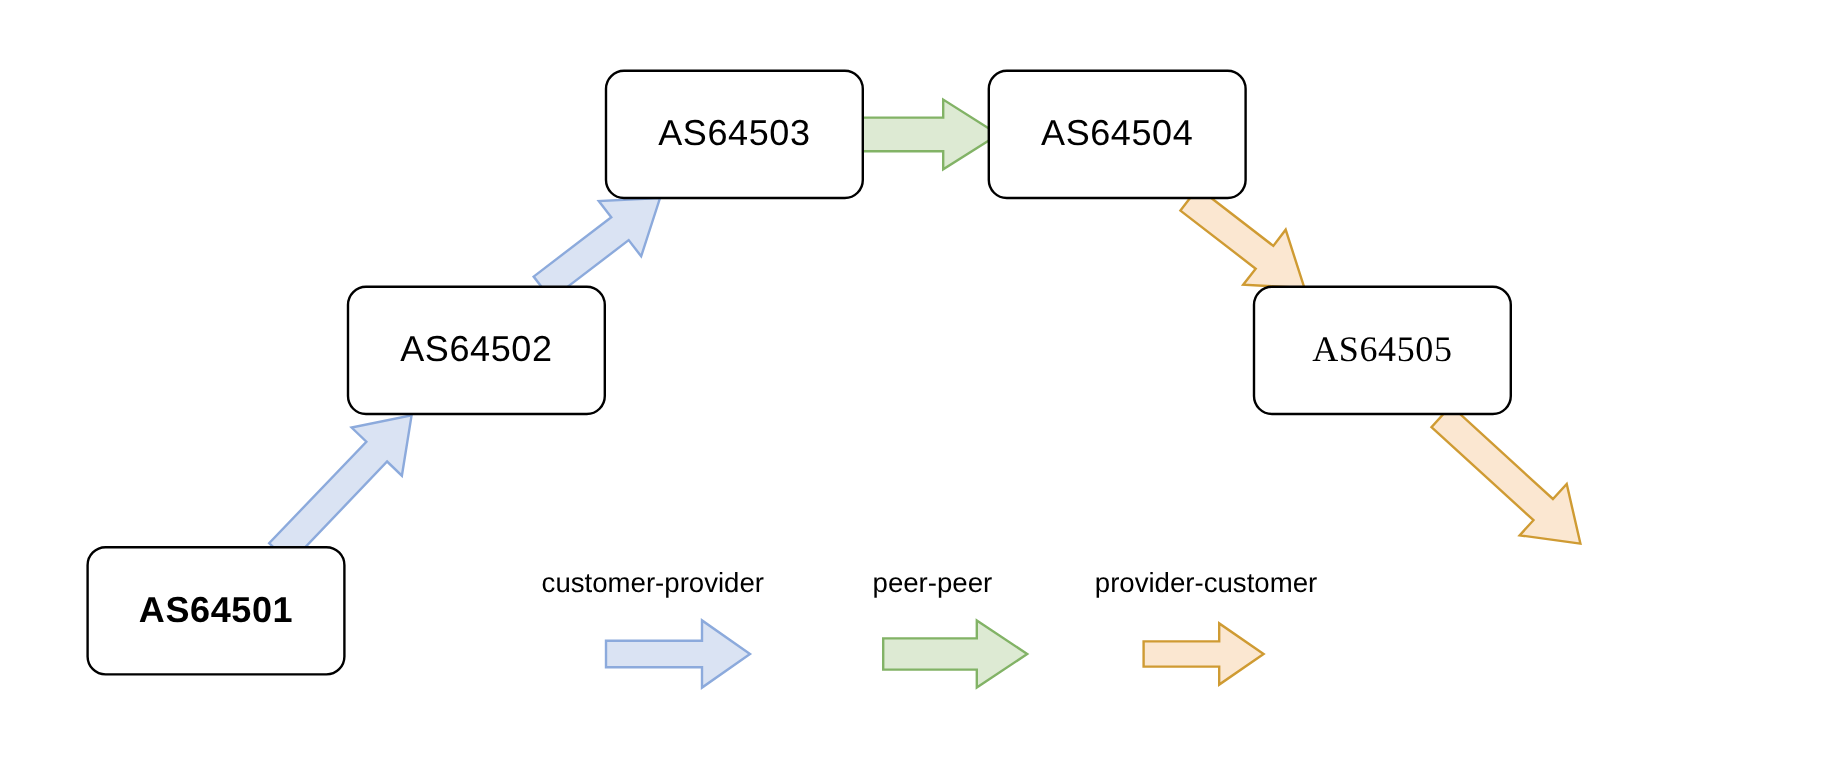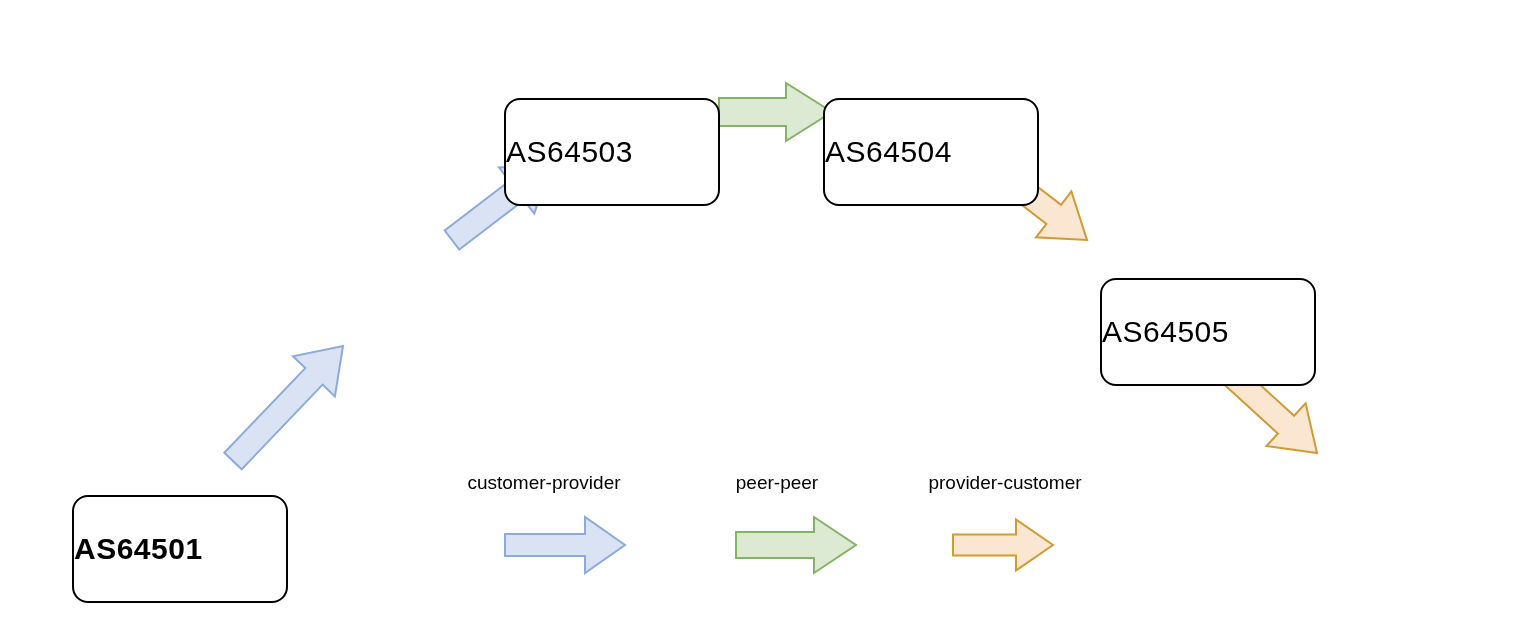--- a/index.html
+++ b/index.html
@@ -11,35 +11,34 @@
     overflow:hidden;
   }
   #edges-svg{position:absolute;left:0;top:0;width:1540px;height:636px;}
   .node{
     position:absolute;
     width:216px;height:108px;
     background:var(--node-fill,#ffffff);
     border:2px solid var(--node-border,#000000);
     border-radius:16px;
     box-sizing:border-box;
-    display:flex;align-items:center;justify-content:flex-start;
+    display:flex;align-items:center;justify-content:center;
     font-size:30px;
     color:var(--text-color,#000000);
     letter-spacing:0.5px;
-    margin-top:40px;
   }
   #n-as64501{left:72px;top:455px;font-weight:bold;}
   #n-as64502{left:289px;top:238px;}
   #n-as64503{left:504px;top:58px;}
   #n-as64504{left:823px;top:58px;}
-  #n-as64505{left:1100px;top:238px;}
+  #n-as64505{left:1044px;top:238px;font-family:Liberation Serif, serif;}
   #n-as64506{left:1258px;top:454px;}
   .legend-label{
     position:absolute;top:472px;width:260px;height:30px;
-    text-align:center;font-size:19px;color:var(--text-color,#000000);
+    text-align:center;font-size:23px;color:var(--text-color,#000000);
   }
   #lg-label-0{left:414px;}
   #lg-label-1{left:647px;}
   #lg-label-2{left:875px;}
   .legend-arrow{position:absolute;width:130px;height:64px;}
   #lg-arrow-0{left:501px;top:513px;}
   #lg-arrow-1{left:733px;top:513px;}
   #lg-arrow-2{left:950px;top:516px;}
 </style>
 </head>
@@ -50,20 +49,23 @@
   <svg id="edges-svg" viewBox="0 0 1540 636" xmlns="http://www.w3.org/2000/svg">
       <polygon points="241.7,469.3 322.6,384.6 334.9,396.4 343,346 293,356.3 305.3,368.1 224.3,452.7" fill="#dae3f3" stroke="#8caadc" stroke-width="2"></polygon>
       <polygon points="459.3,249.5 523.9,200.1 534.3,213.6 550,165 499,167.5 509.4,181 444.7,230.5" fill="#dae3f3" stroke="#8caadc" stroke-width="2"></polygon>
       <polygon points="719,126 786,126 786,141 832,112 786,83 786,98 719,98" fill="#ddead3" stroke="#82b366" stroke-width="2"></polygon>
       <polygon points="983.7,175.5 1046.4,223.9 1036,237.3 1087,240 1071.4,191.4 1061.1,204.9 998.3,156.5" fill="#fbe7d1" stroke="#cf9b33" stroke-width="2"></polygon>
       <polygon points="1192.9,355.9 1277.9,433.5 1266.4,446.1 1317,453 1305.6,403.3 1294.1,415.8 1209.1,338.1" fill="#fbe7d1" stroke="#cf9b33" stroke-width="2"></polygon>
     </svg>
 
   <div class="node" id="n-as64501">
     <span>AS64501</span>
+  </div>
+  <div class="node" id="n-as64502">
+    <span>AS64502</span>
   </div>
   <div class="node" id="n-as64503">
     <span>AS64503</span>
   </div>
   <div class="node" id="n-as64504">
     <span>AS64504</span>
   </div>
   <div class="node" id="n-as64505">
     <span>AS64505</span>
   </div>

